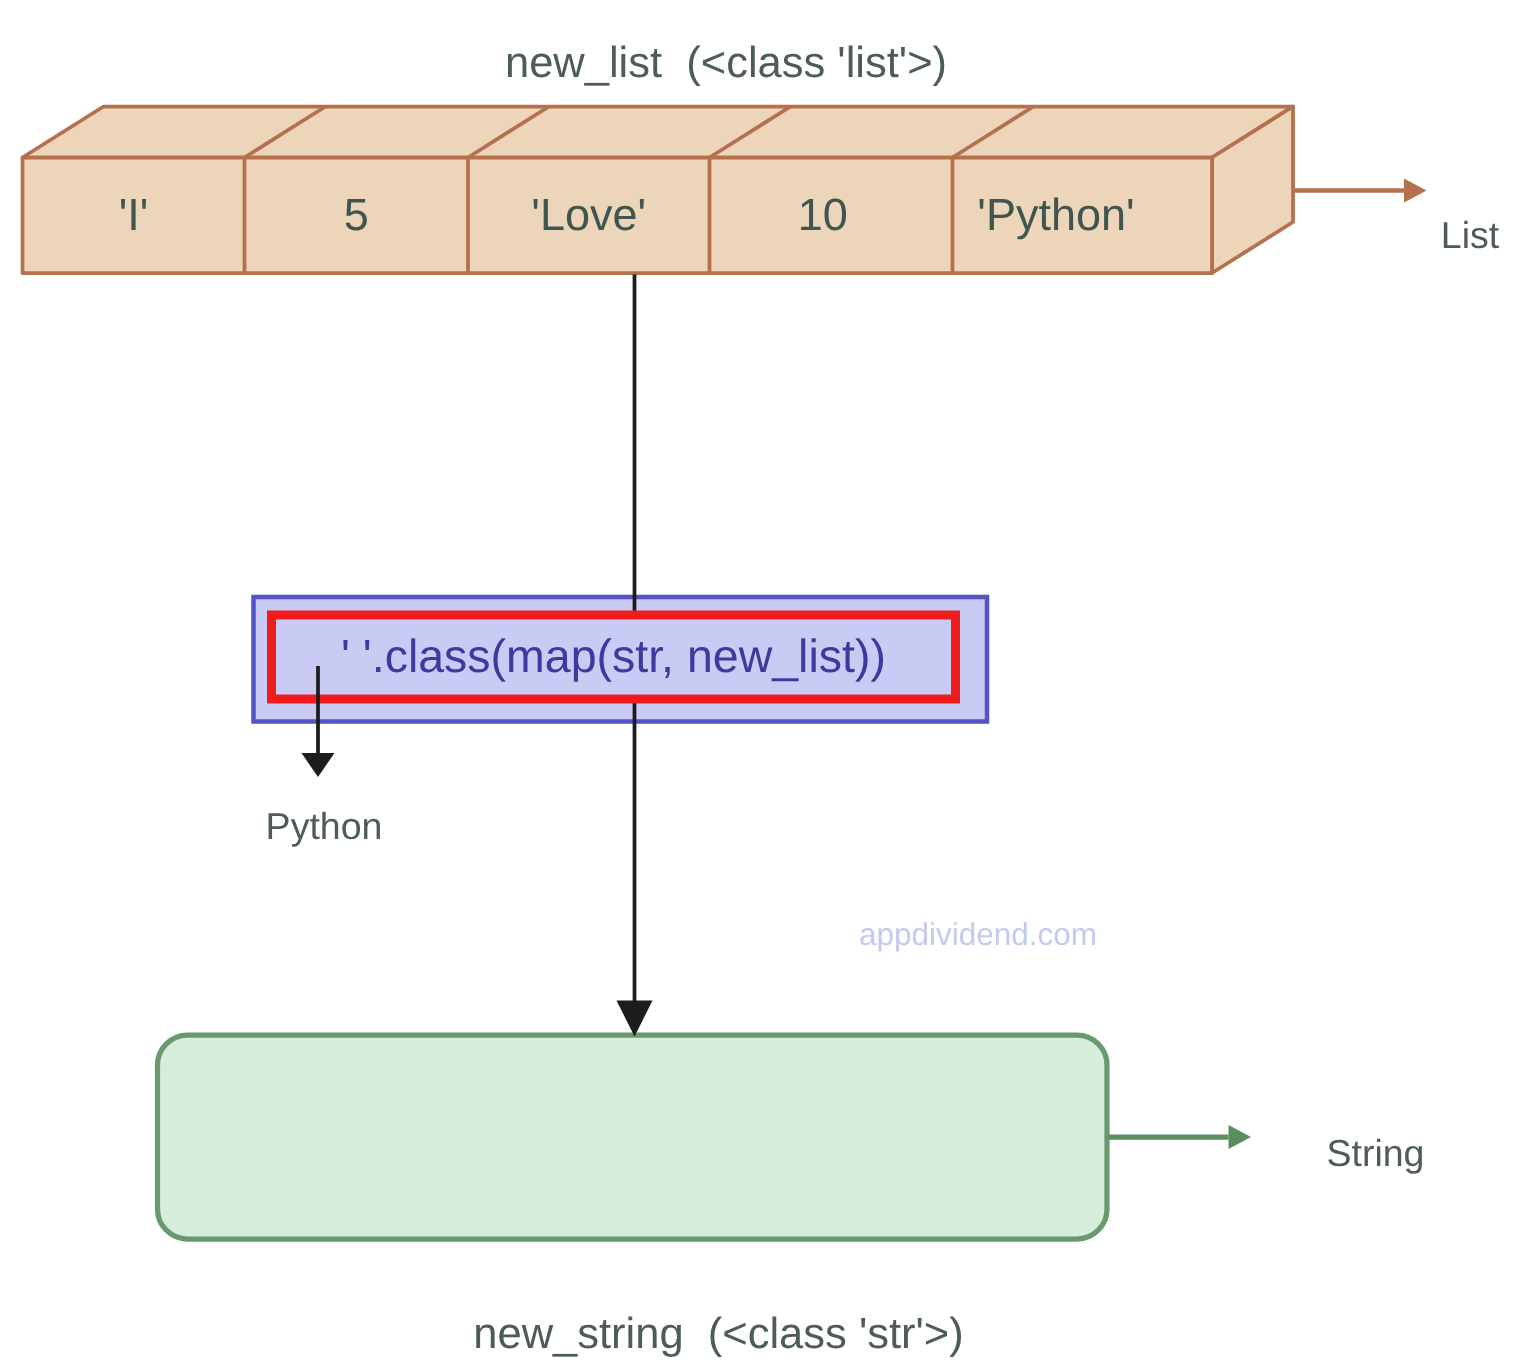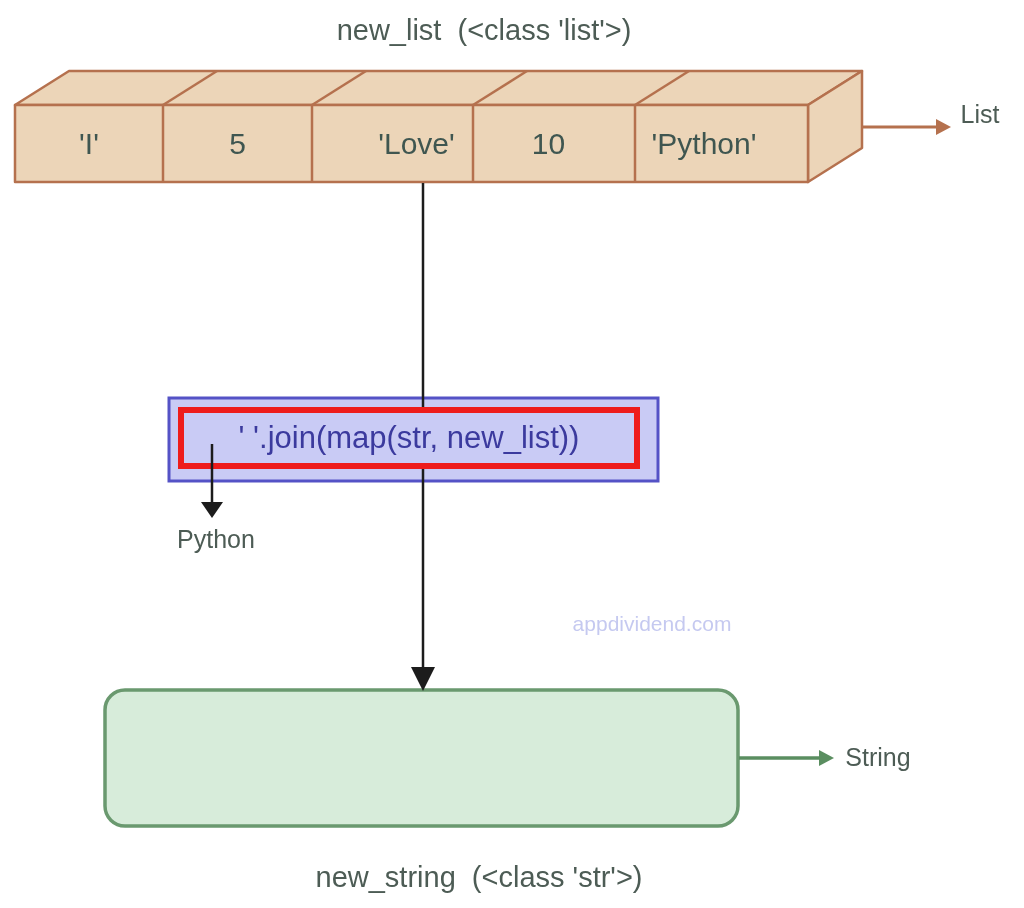--- a/index.html
+++ b/index.html
@@ -30,20 +30,21 @@
   .result-rect  { fill: var(--result-fill); stroke: var(--result-border); stroke-width: 3.5; }
   .string-arrow { stroke: var(--string-arrow); stroke-width: 3.5; }
   .string-head  { fill: var(--string-arrow); }
 
   
   .label {
     position: absolute;
     white-space: pre;
     transform: translate(-50%, -50%);
     color: var(--label-text);
+    margin-top: 13px;
   }
   .title-label    { font-size: 29px; }
   .footer-label   { font-size: 29px; }
   .type-label     { font-size: 25px; }
   .space-label    { font-size: 25px; }
   .cell-label {
     position: absolute;
     top: 105px;
     height: 77px;
     display: flex;
@@ -115,30 +116,30 @@
     <polygon class="flow-head" points="411,667 435,667 423,691"></polygon>
 
     <line class="string-arrow" x1="739" y1="758" x2="819" y2="758"></line>
     <polygon class="string-head" points="819,750 819,766 834,758"></polygon>
   </svg>
 
   <div class="label title-label" style="left:484px; top:30px;">new_list  (&lt;class 'list'&gt;)</div>
 
   <div class="cell-label" style="left:15px;  width:148px;">'I'</div>
   <div class="cell-label" style="left:163px; width:149px;">5</div>
-  <div class="cell-label" style="left:312px; width:161px;margin-left:24px;">'Love'</div>
+  <div class="cell-label" style="left:312px; width:161px;">'Love'</div>
   <div class="cell-label" style="left:473px; width:151px;">10</div>
   <div class="cell-label" style="left:635px; width:138px;">'Python'</div>
 
-  <div class="label type-label" style="left:980px; top:114px;">List</div>
+  <div class="label type-label" style="left:980px; top:145px;">List</div>
 
-  <div class="code-label">' '.join(map(str, new_list))</div>
+  <div class="code-label">' '.class(map(str, new_list))</div>
 
   <div class="label space-label" style="left:216px; top:539px;">Python</div>
 
   <div class="watermark">appdividend.com</div>
 
 
-  <div class="label type-label" style="left:878px; top:757px;">String</div>
+  <div class="label type-label" style="left:917px; top:757px;">String</div>
 
   <div class="label footer-label" style="left:479px; top:877px;">new_string  (&lt;class 'str'&gt;)</div>
 
 </div>
 
 </body></html>

